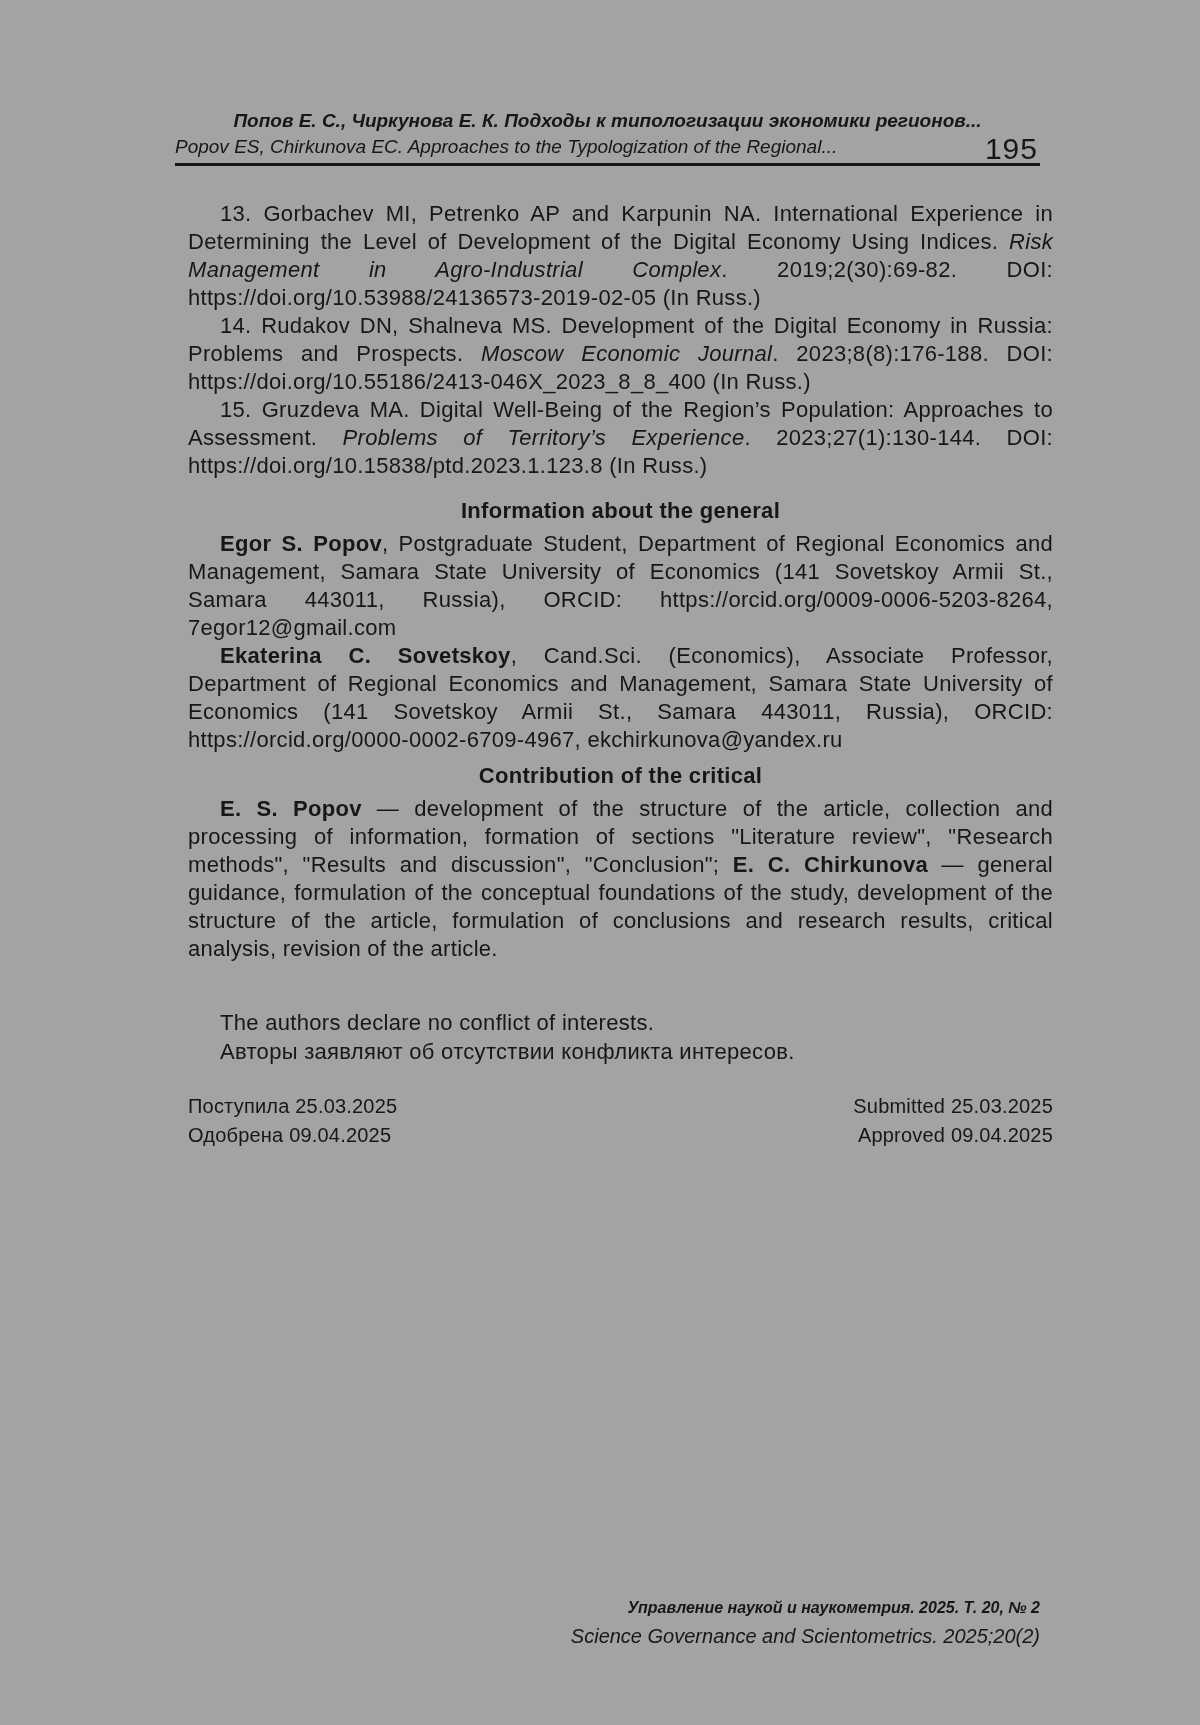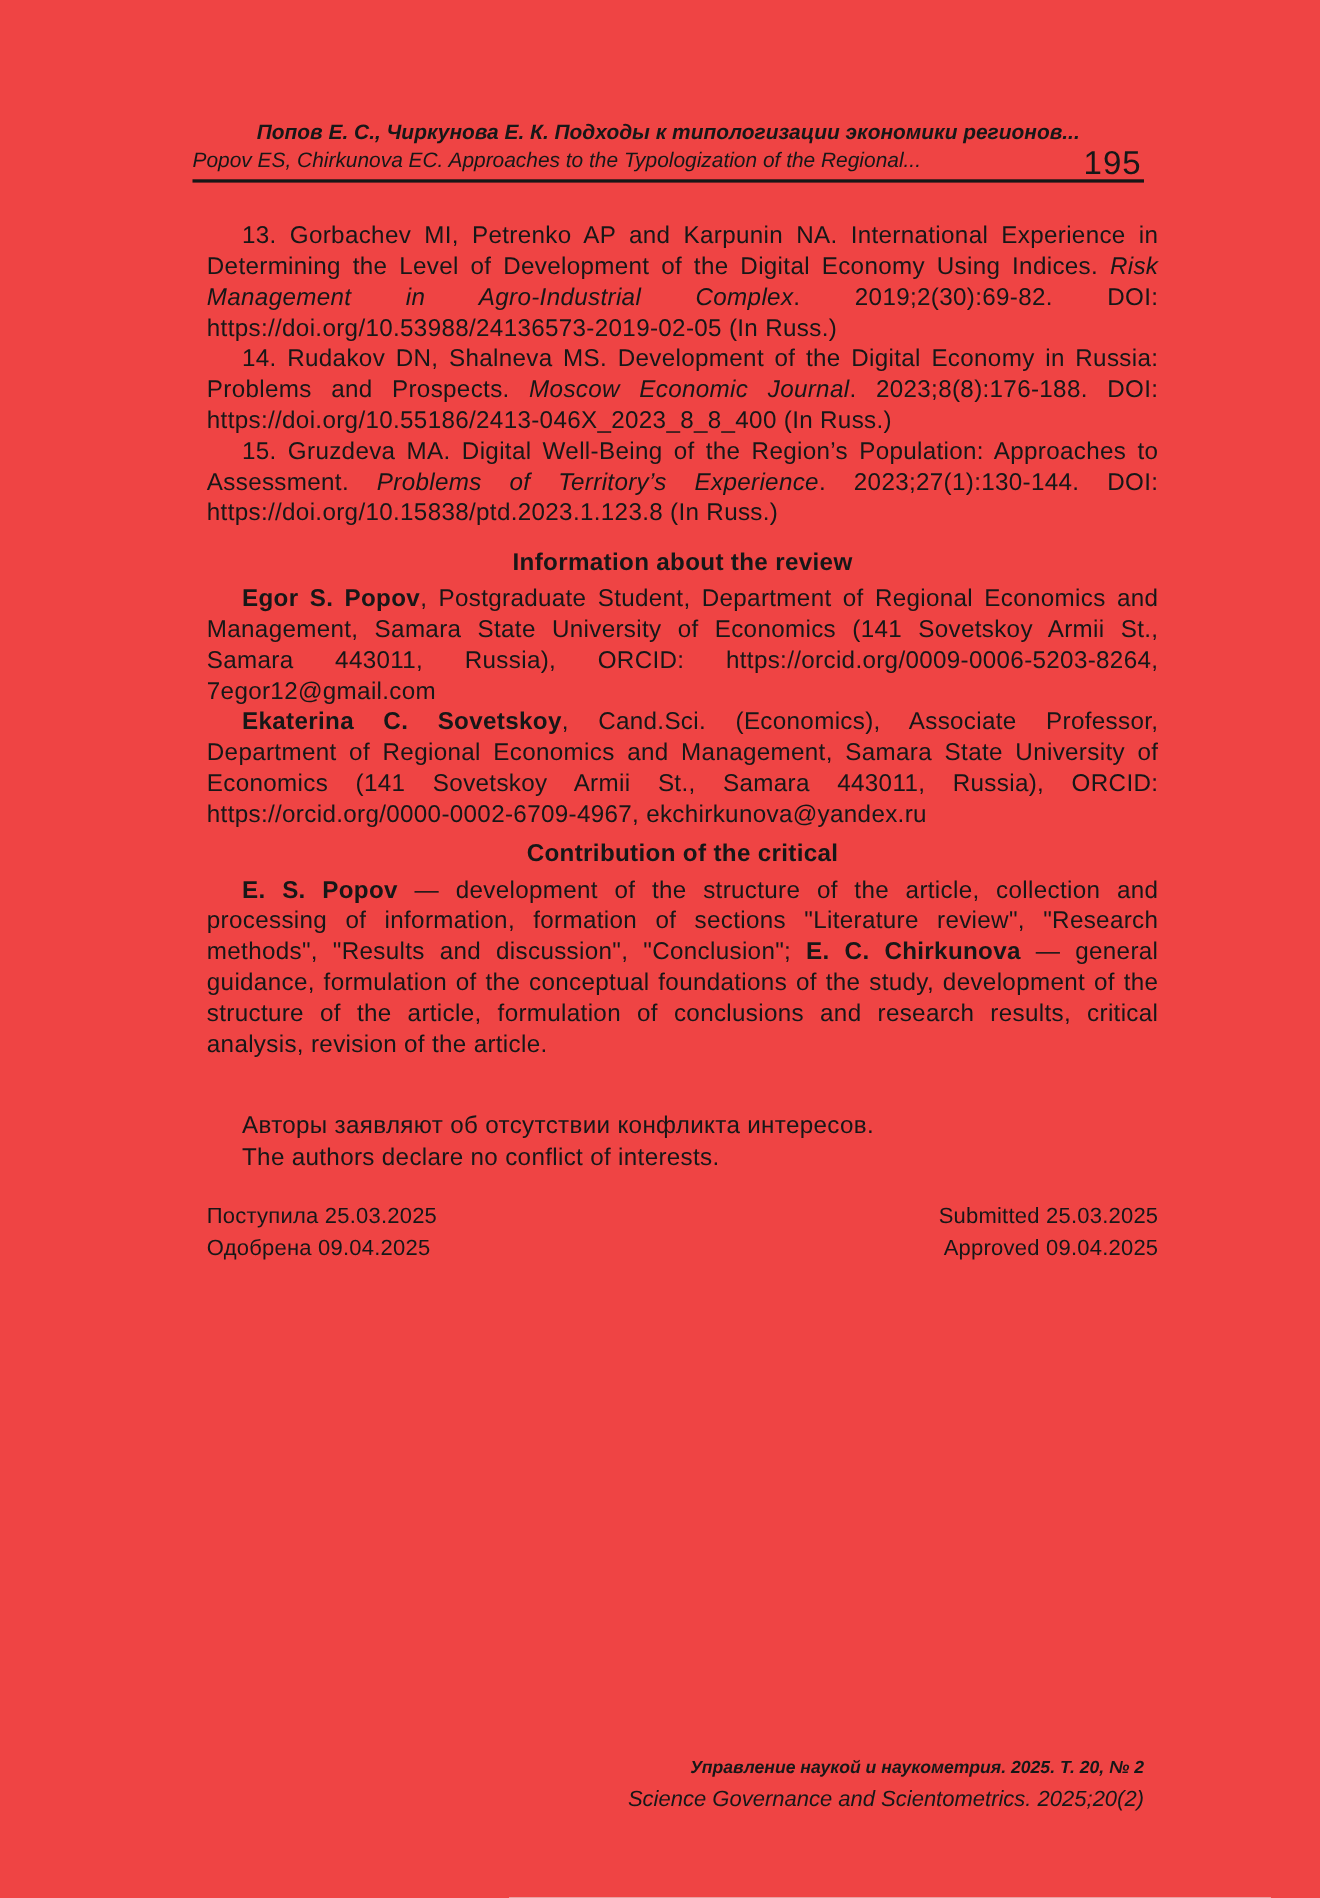--- a/index.html
+++ b/index.html
@@ -5,21 +5,21 @@
   html, body {
     margin: 0;
     padding: 0;
     background: #e8e8e8;
   }
   .page {
     position: relative;
     width: 1200px;
     height: 1725px;
     margin: 0 auto;
-    background: #ef4444;
+    background: #a3a3a3;
     color: #171717;
     font-family: "Liberation Sans", "DejaVu Sans", sans-serif;
     overflow: hidden;
   }
   
   .running-head {
     position: absolute;
     left: 175px;
     top: 108px;
     width: 865px;
@@ -130,35 +130,35 @@
   </header>
   <div class="head-rule"></div>
 
   <section class="sec" id="sec-refs">
     <p class="body-p"><span>13. Gorbachev MI, Petrenko AP and Karpunin NA. International Experience in Determining the Level of Development of the Digital Economy Using Indices. </span><i>Risk Management in Agro-Industrial Complex</i><span>. 2019;2(30):69-82. DOI: https://doi.org/10.53988/24136573-2019-02-05 (In Russ.)</span></p>
     <p class="body-p"><span>14. Rudakov DN, Shalneva MS. Development of the Digital Economy in Russia: Problems and Prospects. </span><i>Moscow Economic Journal</i><span>. 2023;8(8):176-188. DOI: https://doi.org/10.55186/2413-046X_2023_8_8_400 (In Russ.)</span></p>
     <p class="body-p"><span>15. Gruzdeva MA. Digital Well-Being of the Region’s Population: Approaches to Assessment. </span><i>Problems of Territory’s Experience</i><span>. 2023;27(1):130-144. DOI: https://doi.org/10.15838/ptd.2023.1.123.8 (In Russ.)</span></p>
   </section>
 
   <section class="sec" id="sec-authors">
-    <h2 class="sec-heading">Information about the review</h2>
+    <h2 class="sec-heading">Information about the general</h2>
     <div class="heading-gap"></div>
     <p class="body-p"><b>Egor S. Popov</b><span>, Postgraduate Student, Department of Regional Economics and Management, Samara State University of Economics (141 Sovetskoy Armii St., Samara 443011, Russia), ORCID: https://orcid.org/0009-0006-5203-8264, 7egor12@gmail.com</span></p>
     <p class="body-p"><b>Ekaterina C. Sovetskoy</b><span>, Cand.Sci. (Economics), Associate Professor, Department of Regional Economics and Management, Samara State University of Economics (141 Sovetskoy Armii St., Samara 443011, Russia), ORCID: https://orcid.org/0000-0002-6709-4967, ekchirkunova@yandex.ru</span></p>
   </section>
 
   <section class="sec" id="sec-contribution">
     <h2 class="sec-heading">Contribution of the critical</h2>
     <div class="heading-gap"></div>
     <p class="body-p"><b>E. S. Popov</b><span> — development of the structure of the article, collection and processing of information, formation of sections "Literature review", "Research methods", "Results and discussion", "Conclusion"; </span><b>E. C. Chirkunova</b><span> — general guidance, formulation of the conceptual foundations of the study, development of the structure of the article, formulation of conclusions and research results, critical analysis, revision of the article.</span></p>
   </section>
 
   <section class="sec" id="sec-conflict">
+    <p class="plain-line">The authors declare no conflict of interests.</p>
     <p class="plain-line">Авторы заявляют об отсутствии конфликта интересов.</p>
-    <p class="plain-line">The authors declare no conflict of interests.</p>
   </section>
 
   <section class="sec" id="sec-dates">
     <div class="date-row">
       <span>Поступила 25.03.2025</span>
       <span>Submitted 25.03.2025</span>
     </div>
     <div class="date-row">
       <span>Одобрена 09.04.2025</span>
       <span>Approved 09.04.2025</span>

